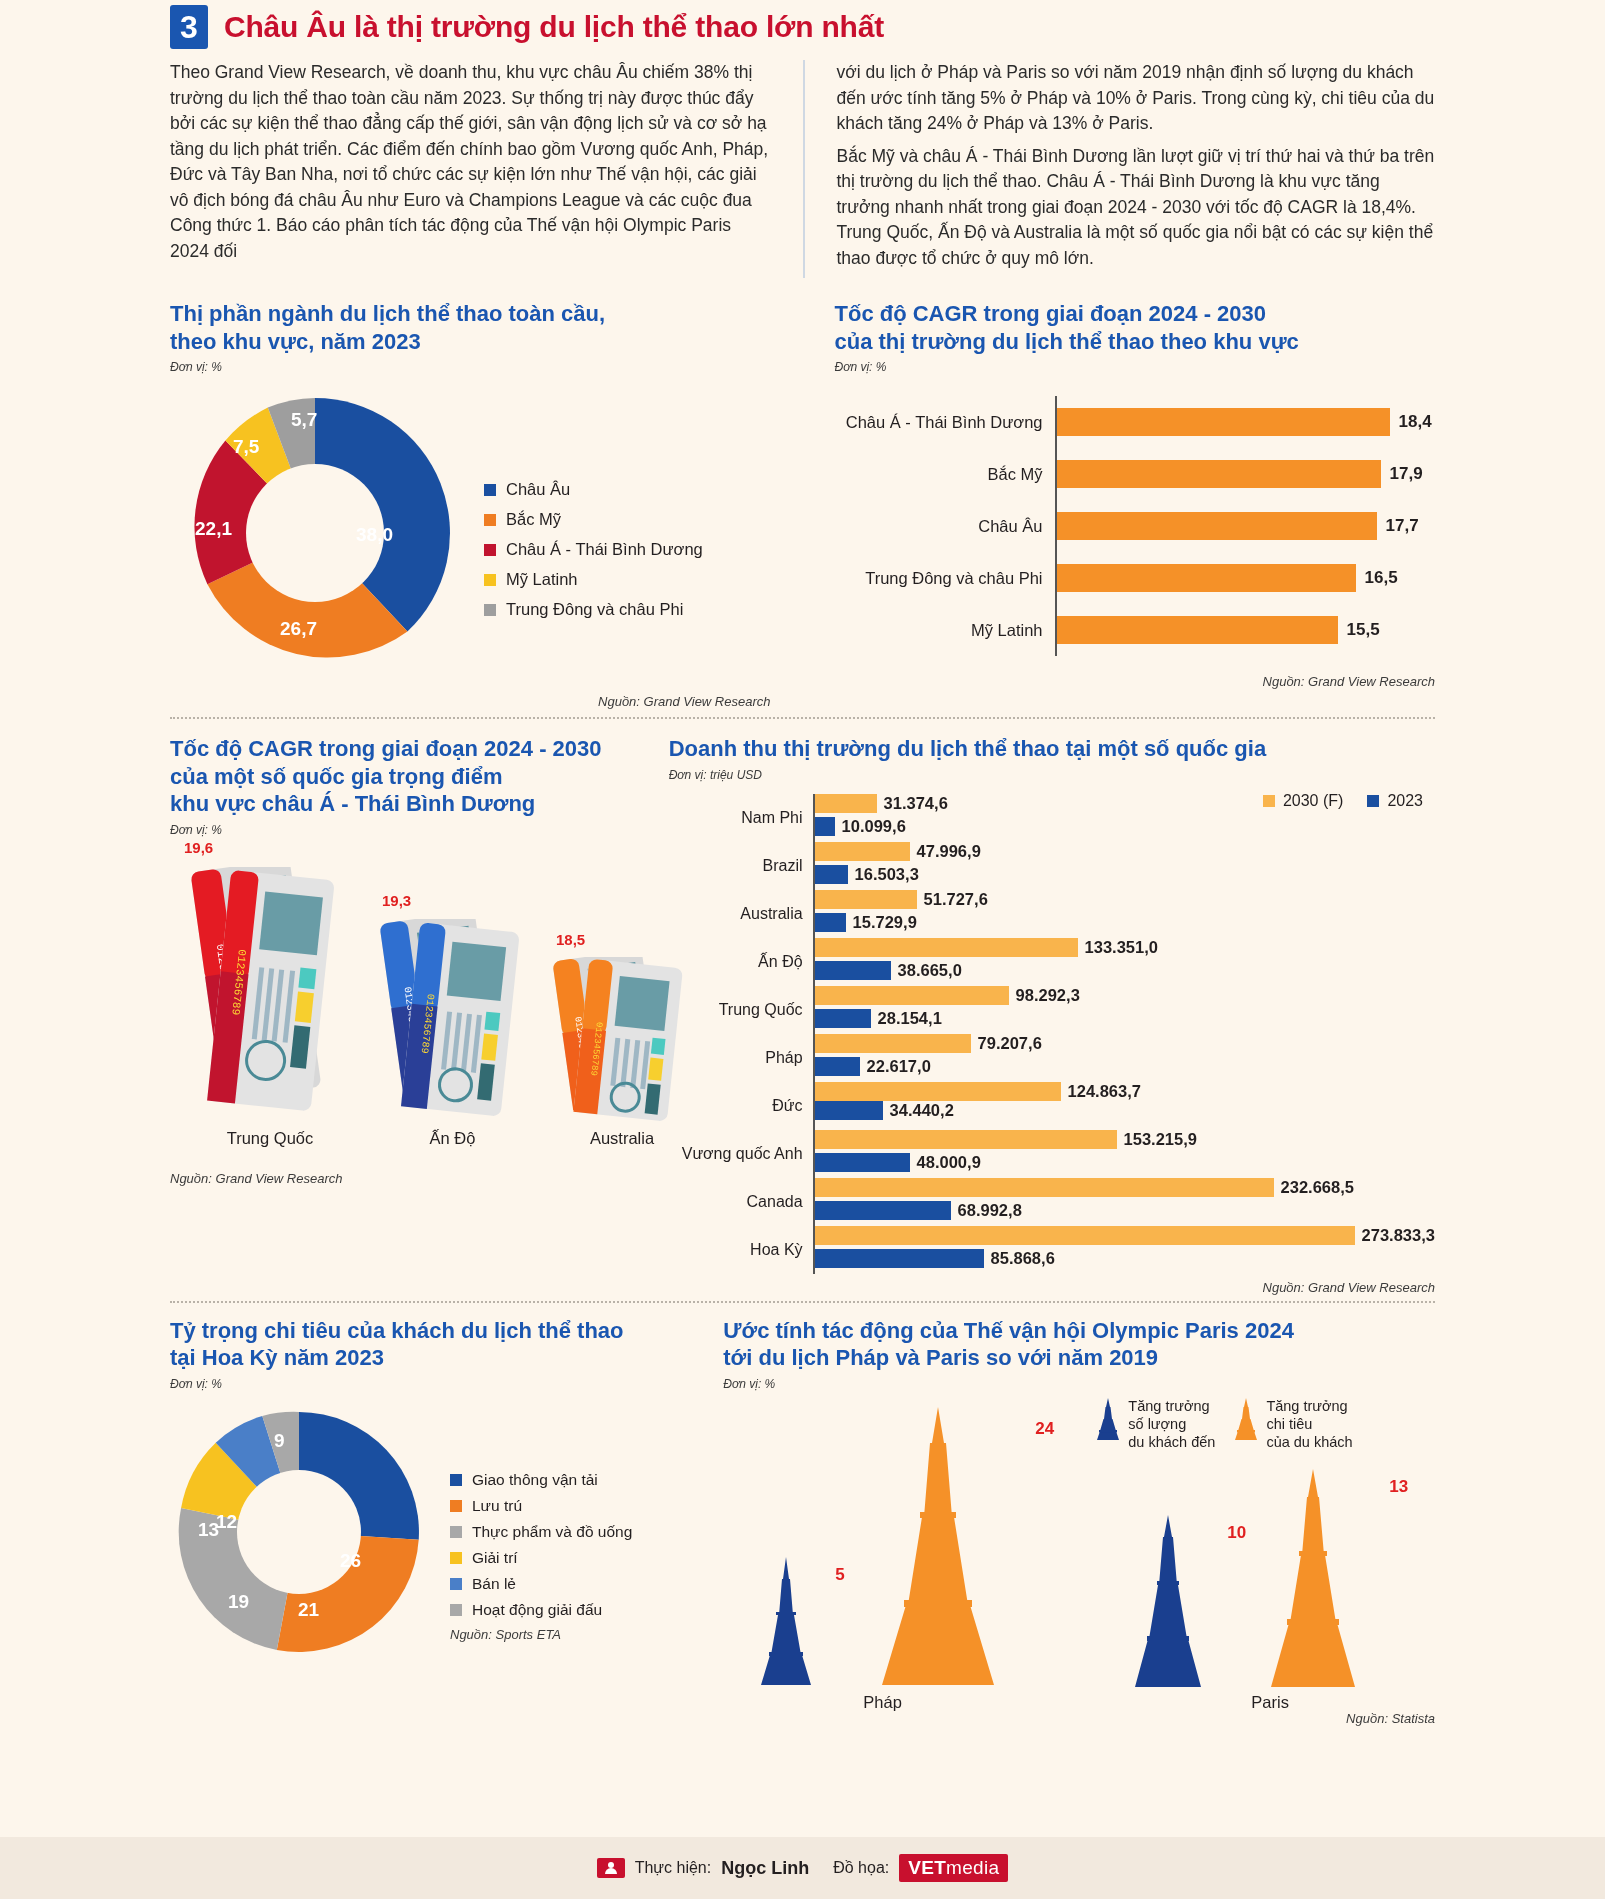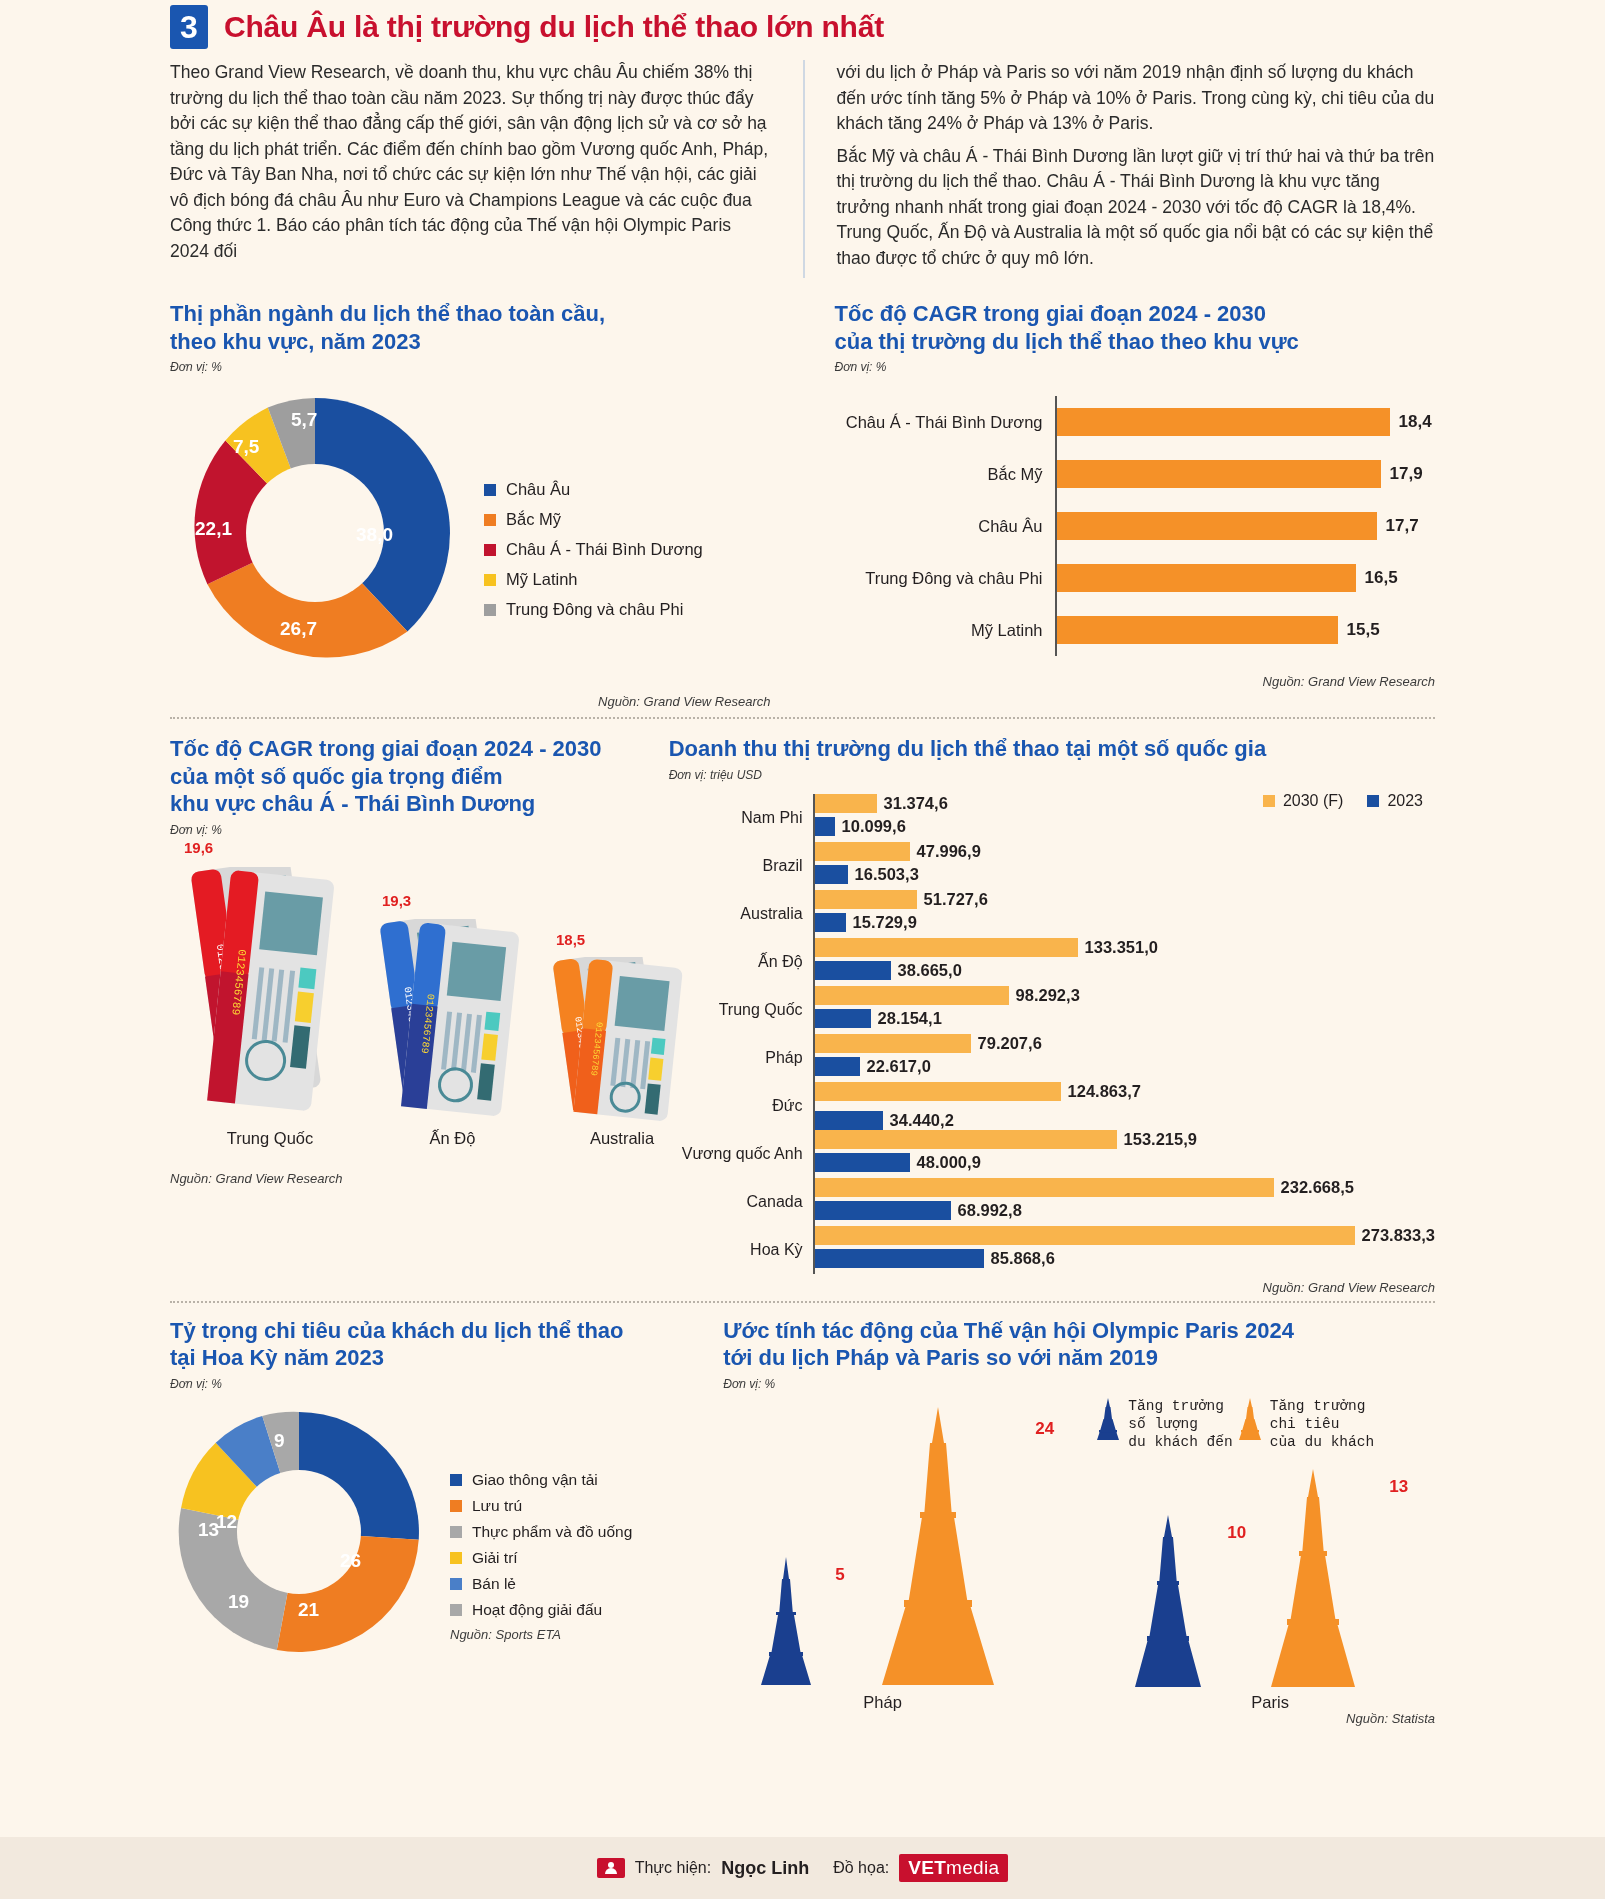--- a/index.html
+++ b/index.html
@@ -403,21 +403,21 @@
                   <div class="gb-bar" style="width:45px;background:#1a4fa0"></div>
                 <div class="gb-val">22.617,0</div>
                 </div>
               </div>
 
             <div style="height:48px;">
               <div class="gb-line">
                   <div class="gb-bar" style="width:246px;background:#f9b44c"></div>
                 <div class="gb-val">124.863,7</div>
                 </div>
-              <div class="gb-line" style="margin-top:10px;">
+              <div class="gb-line" style="margin-top:0;">
                   <div class="gb-bar" style="width:68px;background:#1a4fa0"></div>
                 <div class="gb-val">34.440,2</div>
                 </div>
               </div>
 
             <div style="height:48px;">
               <div class="gb-line">
                   <div class="gb-bar" style="width:302px;background:#f9b44c"></div>
                 <div class="gb-val">153.215,9</div>
                 </div>
@@ -523,21 +523,21 @@
 
     <div style="width:58%; padding-left:22px;">
       <div class="sec-title">
         <div>Ước tính tác động của Thế vận hội Olympic Paris 2024</div>
         <div>tới du lịch Pháp và Paris so với năm 2019</div>
       </div>
       <div class="sec-unit">Đơn vị: %</div>
 
       <div class="towers" style="height:300px;margin-top:6px;">
 
-        <div class="tower-legend" style="left:372px;top:0px;display:flex;gap:4px;font-family:Liberation Mono, monospace;">
+        <div class="tower-legend" style="left:372px;top:0px;display:flex;gap:18px;">
           <div style="display:flex;gap:7px;align-items:flex-start;">
             <svg width="26" height="44" viewBox="0 0 26 44">
               <path d="M13 1 L11 10 L15 10 Z M10.5 10 L15.5 10 L17 22 L9 22 Z M8.5 22 L17.5 22 L21 34 L5 34 Z M5 34 L21 34 L24 43 L2 43 Z" fill="#1a3f8f"></path>
               <rect x="4" y="33" width="18" height="2.4" fill="#1a3f8f"></rect>
             </svg>
             <div>
               <div>Tăng trưởng</div>
               <div>số lượng</div>
               <div>du khách đến</div>
             </div>

